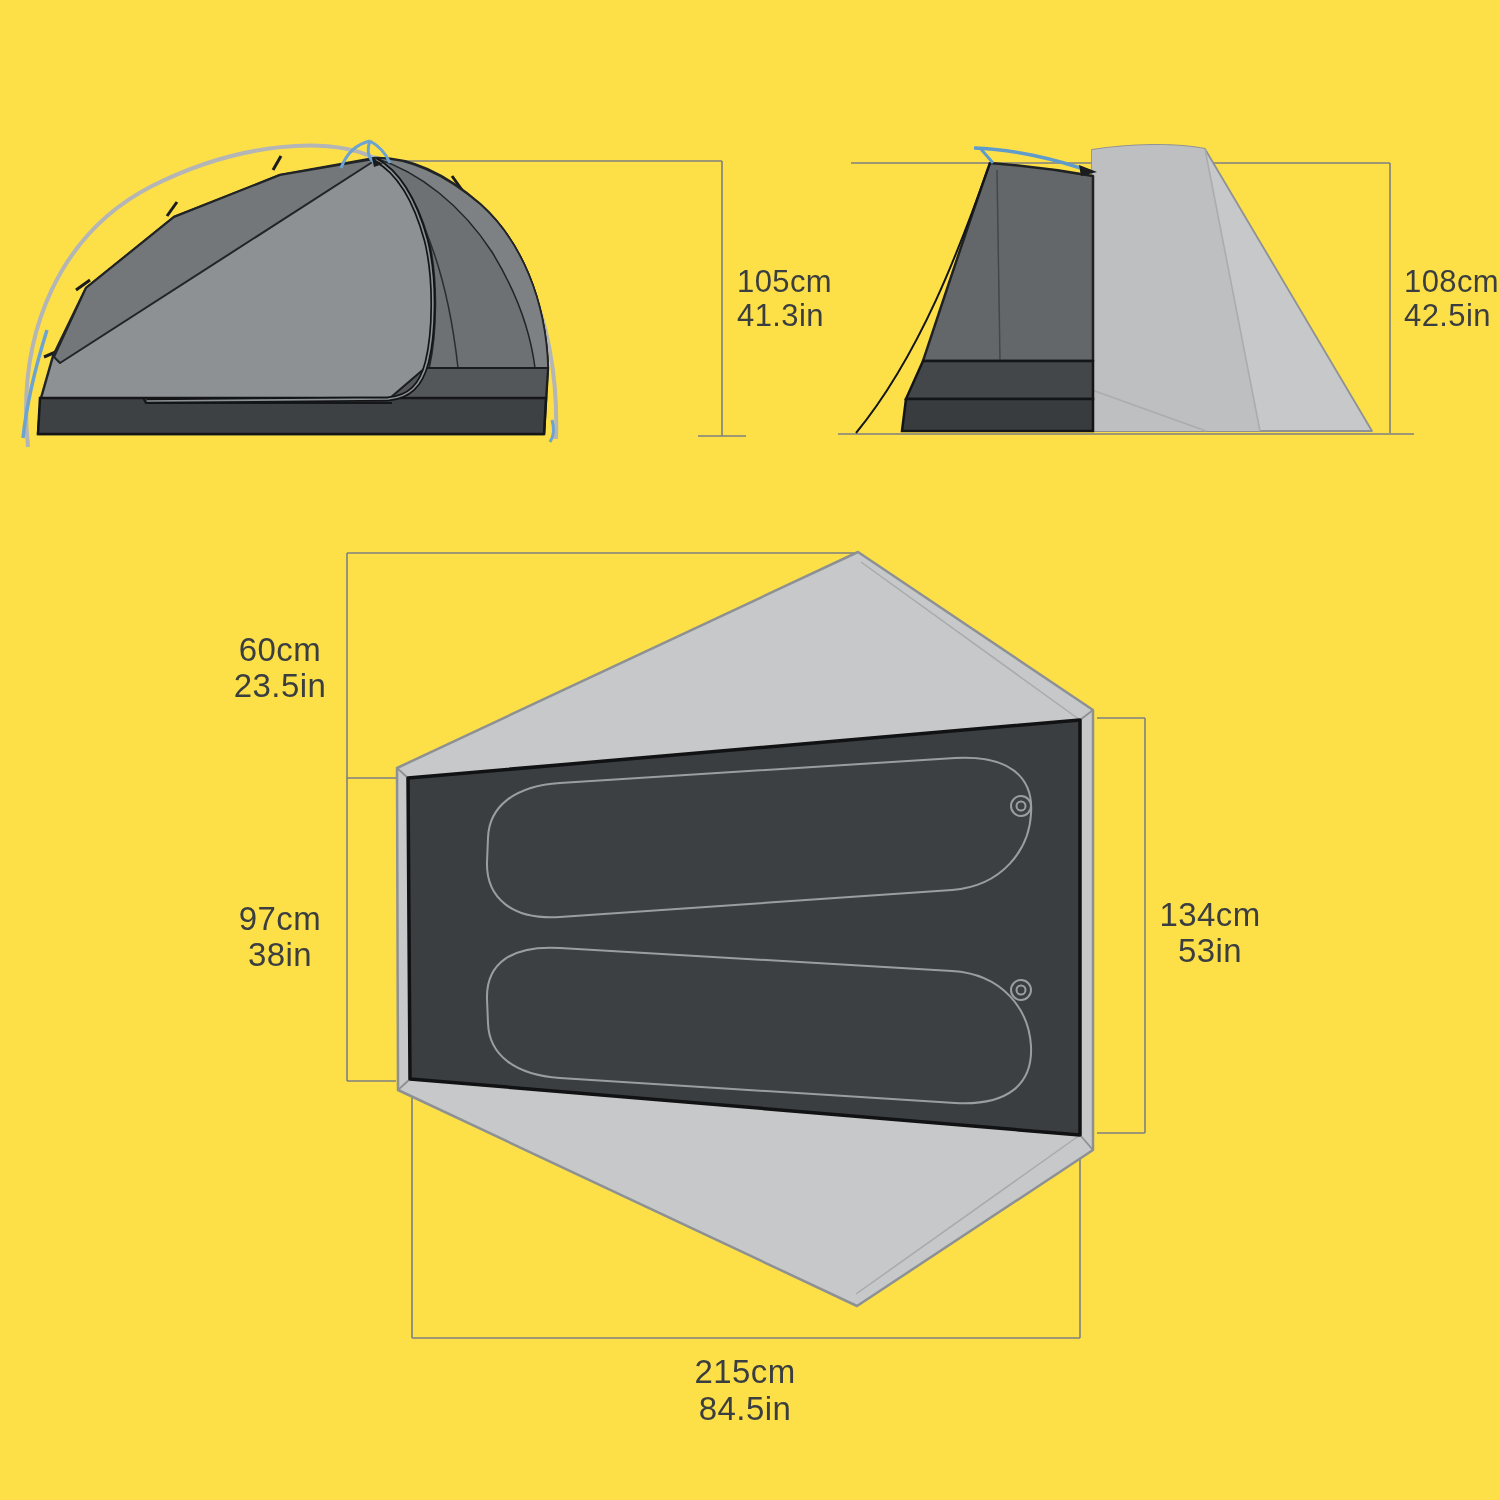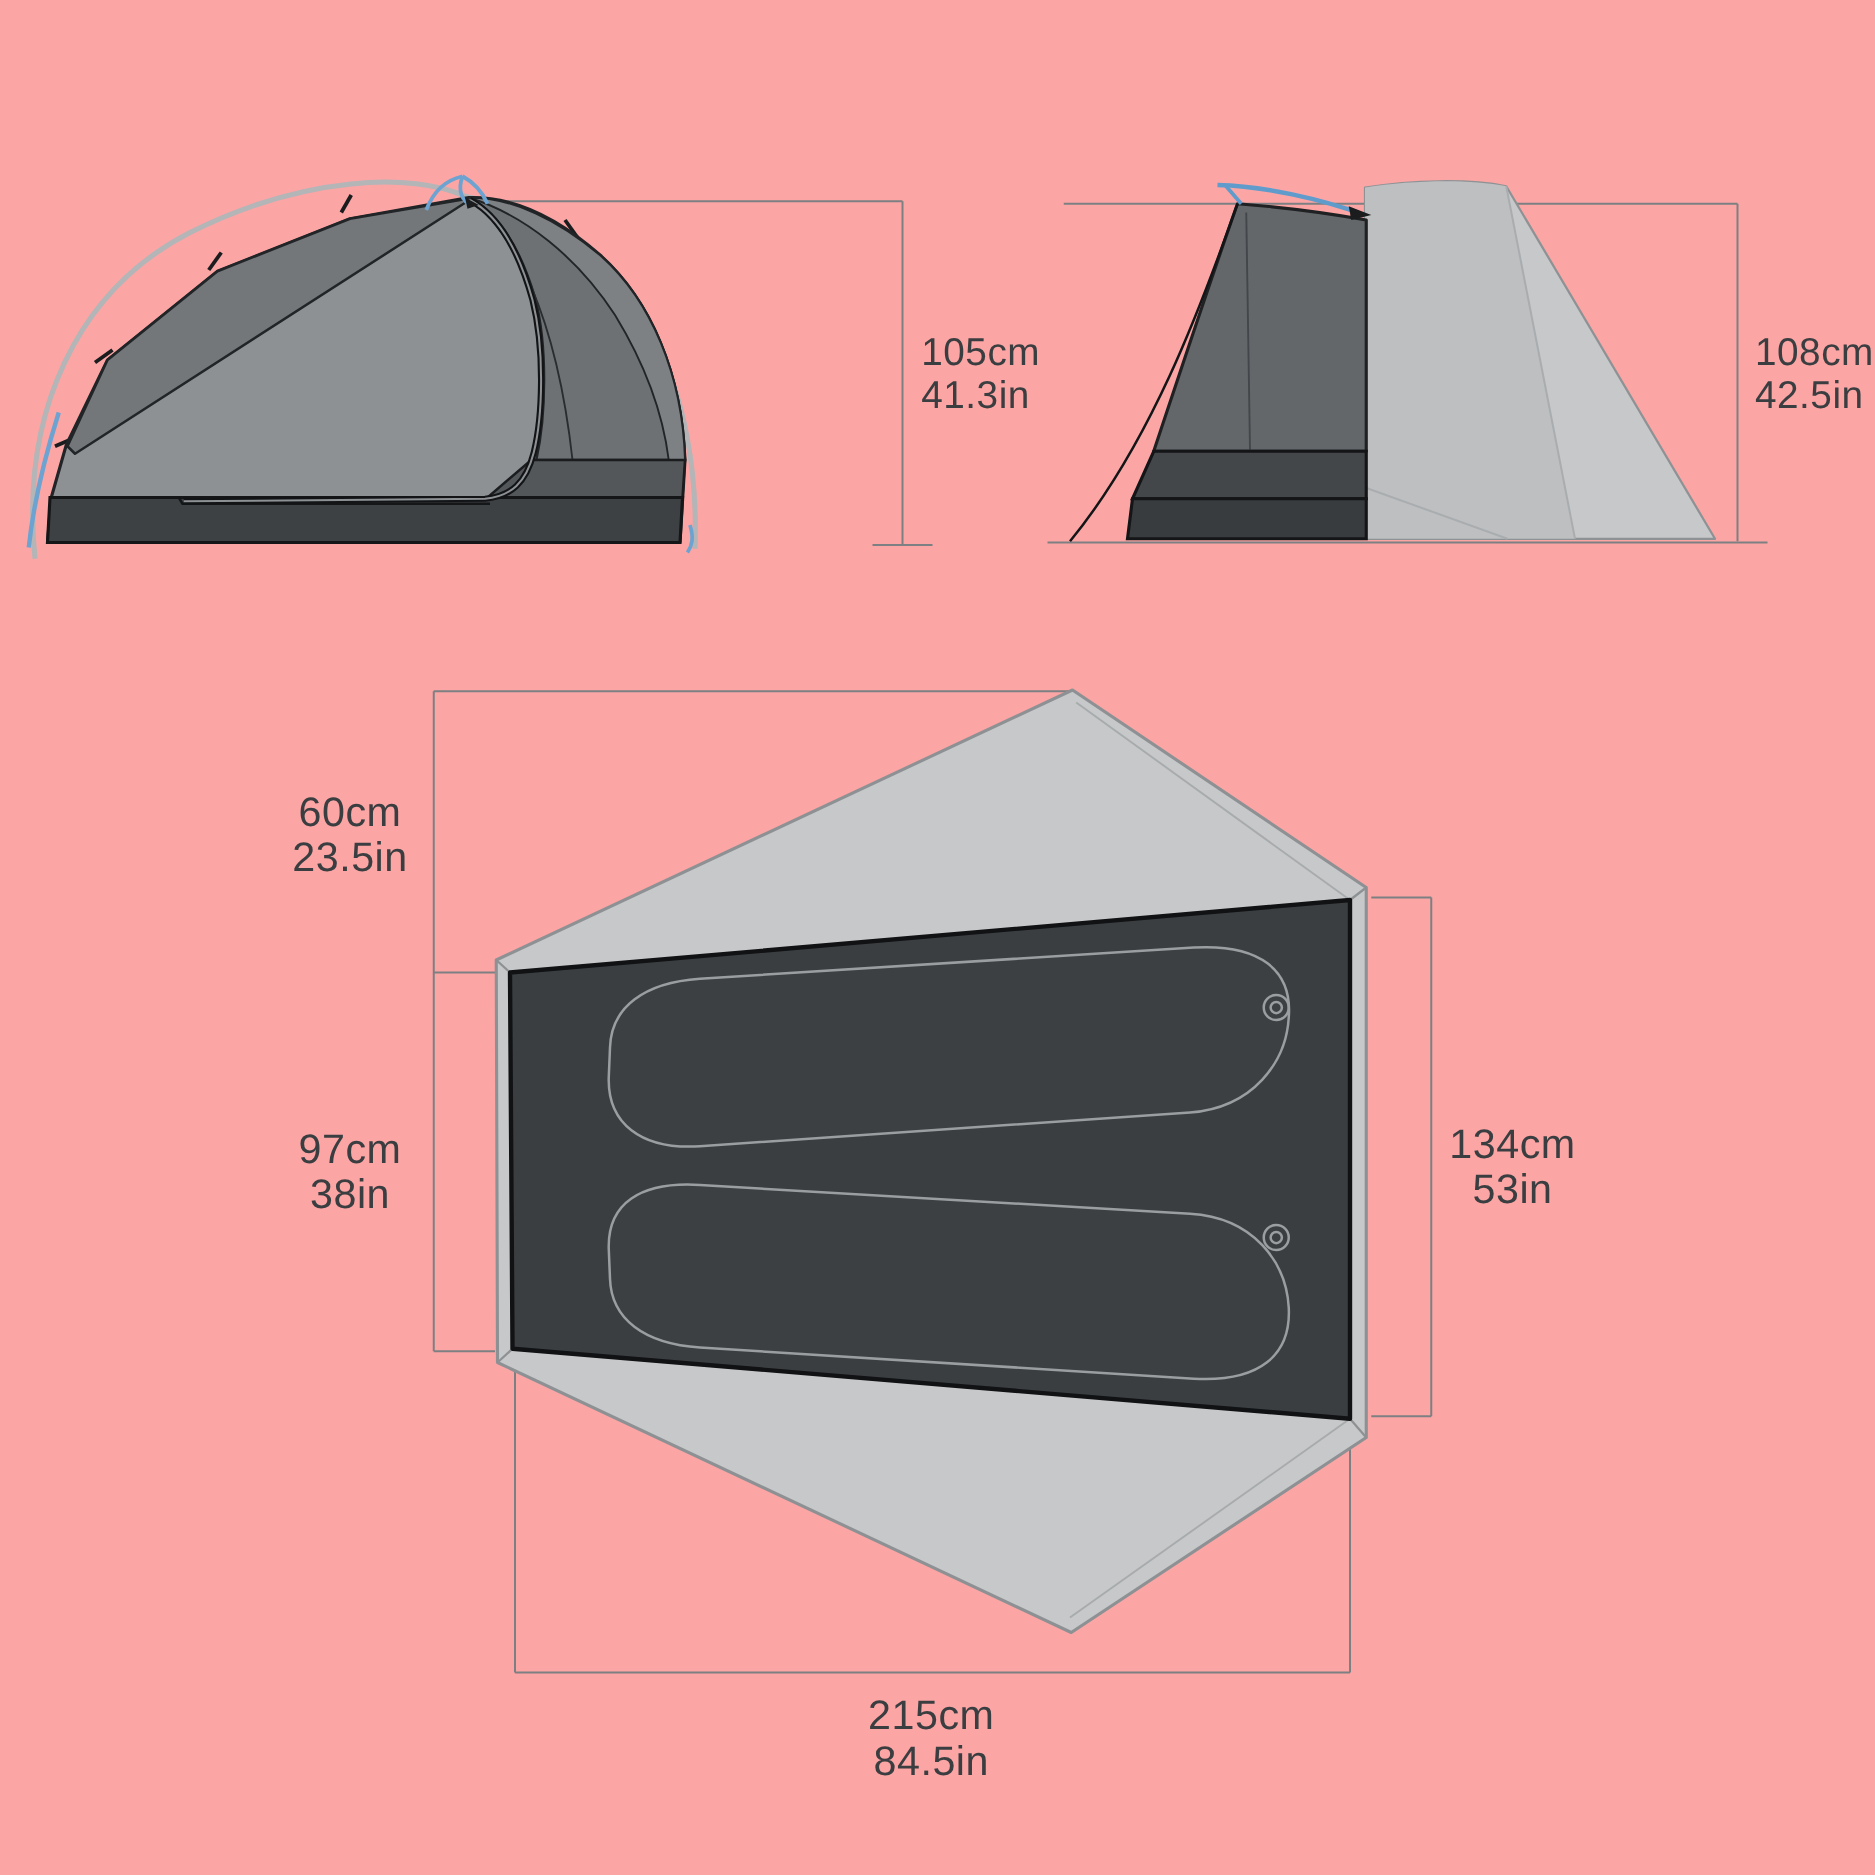--- a/index.html
+++ b/index.html
@@ -1,16 +1,16 @@
 <!DOCTYPE html>
 <html><head>
 <meta charset="utf-8">
 <style>
   html,body{margin:0;padding:0;background:#ffffff;}
-  .stage{position:relative;width:1500px;height:1500px;background:#fca5a5;overflow:hidden;}
+  .stage{position:relative;width:1500px;height:1500px;background:#fde047;overflow:hidden;}
   svg{position:absolute;top:0;left:0;}
   svg text{font-family:"Liberation Sans", sans-serif;fill:#3b3e40;letter-spacing:.4px;}
   .dim-label{font-size:31px;}
   .plan-label{font-size:33px;}
   .ta-mid{text-anchor:middle;}
   .ta-start{text-anchor:start;}
 </style>
 </head>
 <body>
 

